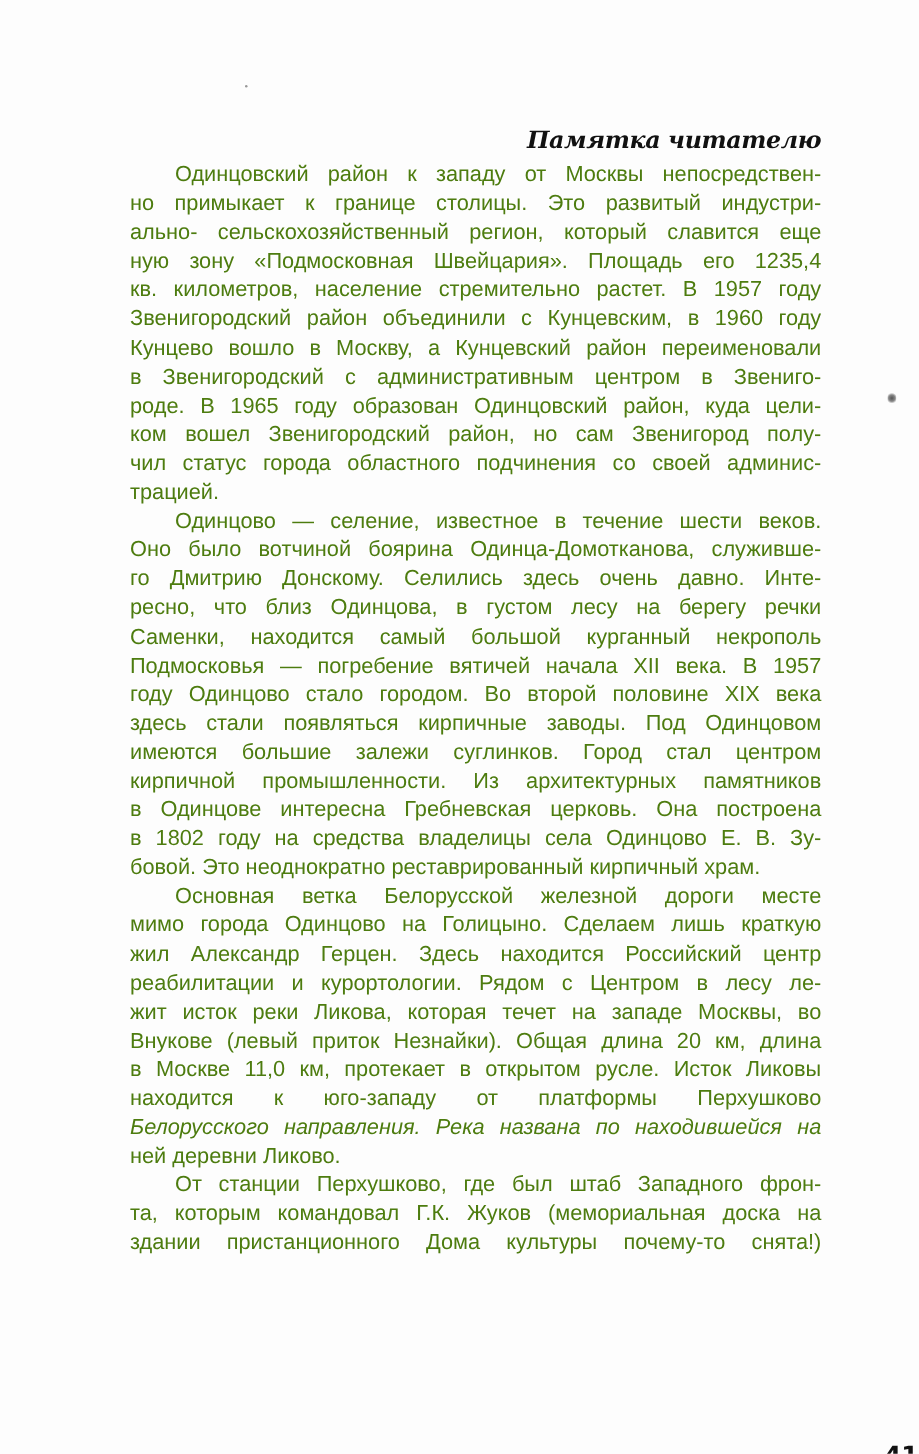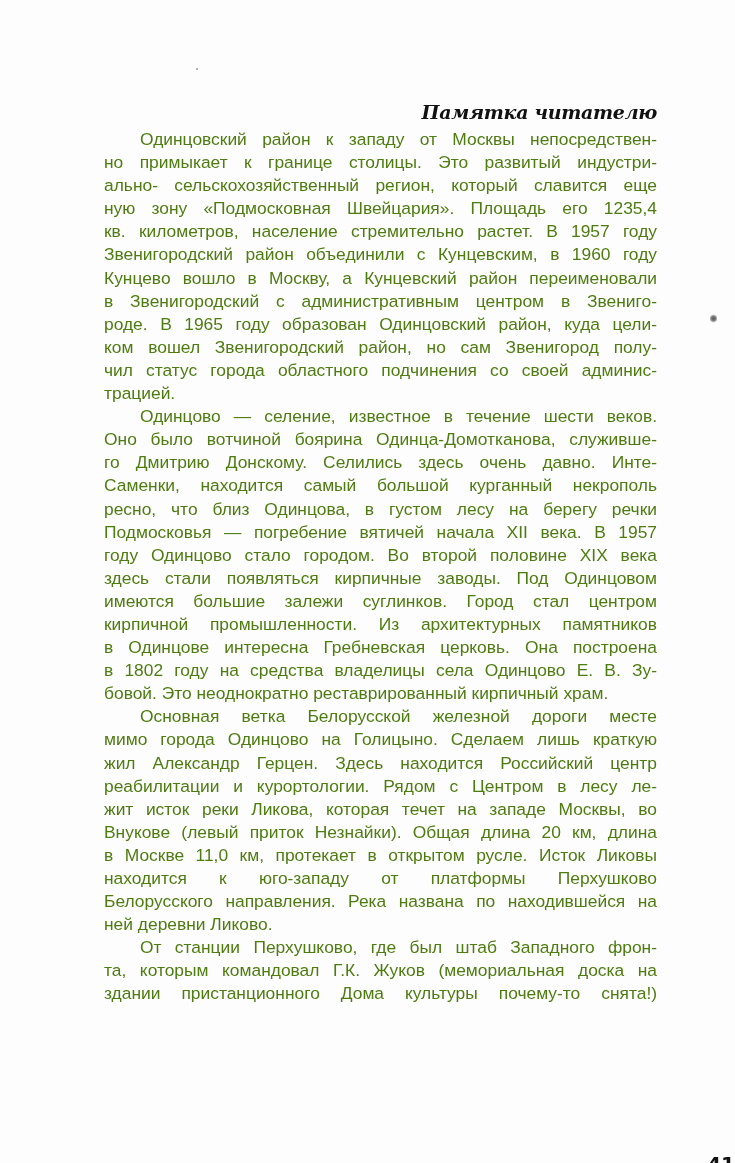--- a/index.html
+++ b/index.html
@@ -106,42 +106,42 @@
       <span class="line" style="word-spacing: 0px;">роде. В 1965 году образован Одинцовский район, куда цели-</span>
       <span class="line" style="word-spacing: 0px;">ком вошел Звенигородский район, но сам Звенигород полу-</span>
       <span class="line" style="word-spacing: 0px;">чил статус города областного подчинения со своей админис-</span>
       <span class="line last">трацией.</span>
     </div>
 
     <div>
       <span class="line indent" style="word-spacing: 0px;">Одинцово — селение, известное в течение шести веков.</span>
       <span class="line" style="word-spacing: 0px;">Оно было вотчиной боярина Одинца-Домотканова, служивше-</span>
       <span class="line" style="word-spacing: 0px;">го Дмитрию Донскому. Селились здесь очень давно. Инте-</span>
+      <span class="line" style="word-spacing: 0px;">ресно, что близ Одинцова, в густом лесу на берегу речки</span>
       <span class="line" style="word-spacing: 0px;">Саменки, находится самый большой курганный некрополь</span>
-      <span class="line" style="word-spacing: 0px;">ресно, что близ Одинцова, в густом лесу на берегу речки</span>
       <span class="line" style="word-spacing: 0px;">Подмосковья — погребение вятичей начала XII века. В 1957</span>
       <span class="line" style="word-spacing: 0px;">году Одинцово стало городом. Во второй половине XIX века</span>
       <span class="line" style="word-spacing: 0px;">здесь стали появляться кирпичные заводы. Под Одинцовом</span>
       <span class="line" style="word-spacing: 0px;">имеются большие залежи суглинков. Город стал центром</span>
       <span class="line" style="word-spacing: 0px;">кирпичной промышленности. Из архитектурных памятников</span>
       <span class="line" style="word-spacing: 0px;">в Одинцове интересна Гребневская церковь. Она построена</span>
       <span class="line" style="word-spacing: 0px;">в 1802 году на средства владелицы села Одинцово Е. В. Зу-</span>
       <span class="line last">бовой. Это неоднократно реставрированный кирпичный храм.</span>
     </div>
 
     <div>
       <span class="line indent" style="word-spacing: 0px;">Основная ветка Белорусской железной дороги месте</span>
       <span class="line" style="word-spacing: 0px;">мимо города Одинцово на Голицыно. Сделаем лишь краткую</span>
       <span class="line" style="word-spacing: 0px;">жил Александр Герцен. Здесь находится Российский центр</span>
       <span class="line" style="word-spacing: 0px;">реабилитации и курортологии. Рядом с Центром в лесу ле-</span>
       <span class="line" style="word-spacing: 0px;">жит исток реки Ликова, которая течет на западе Москвы, во</span>
       <span class="line" style="word-spacing: 0px;">Внукове (левый приток Незнайки). Общая длина 20 км, длина</span>
       <span class="line" style="word-spacing: 0px;">в Москве 11,0 км, протекает в открытом русле. Исток Ликовы</span>
       <span class="line" style="word-spacing: 0px;">находится к юго-западу от платформы Перхушково</span>
-      <span class="line" style="word-spacing: 0px;">Белорусского направления. Река названа по находившейся на</span>
+      <span class="line" style="word-spacing: 0px; font-style: italic;">Белорусского направления. Река названа по находившейся на</span>
       <span class="line last">ней деревни Ликово.</span>
     </div>
 
     <div>
       <span class="line indent" style="word-spacing: 0px;">От станции Перхушково, где был штаб Западного фрон-</span>
       <span class="line" style="word-spacing: 0px;">та, которым командовал Г.К. Жуков (мемориальная доска на</span>
       <span class="line" style="word-spacing: 0px;">здании пристанционного Дома культуры почему-то снята!)</span>
     </div>
 
   </div>

